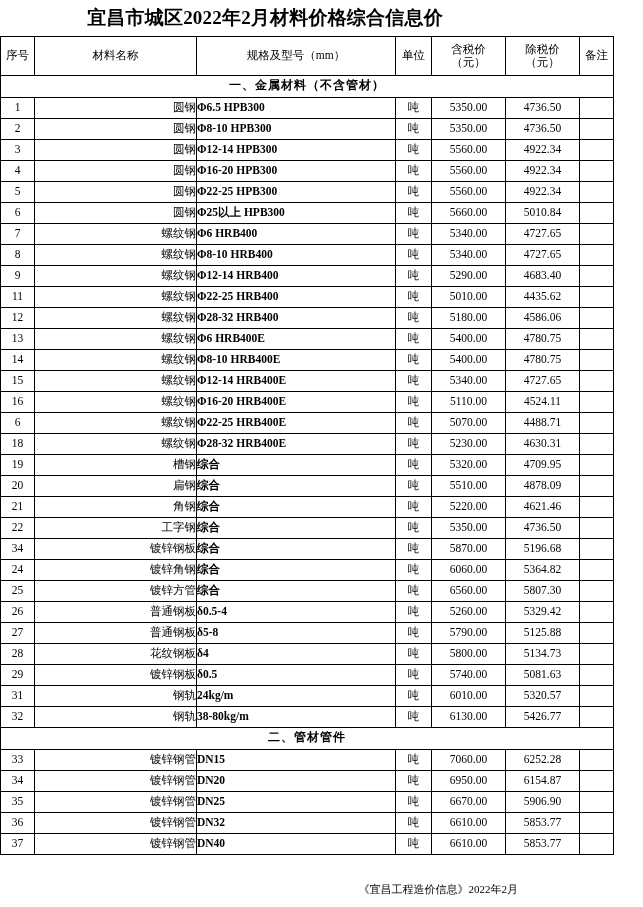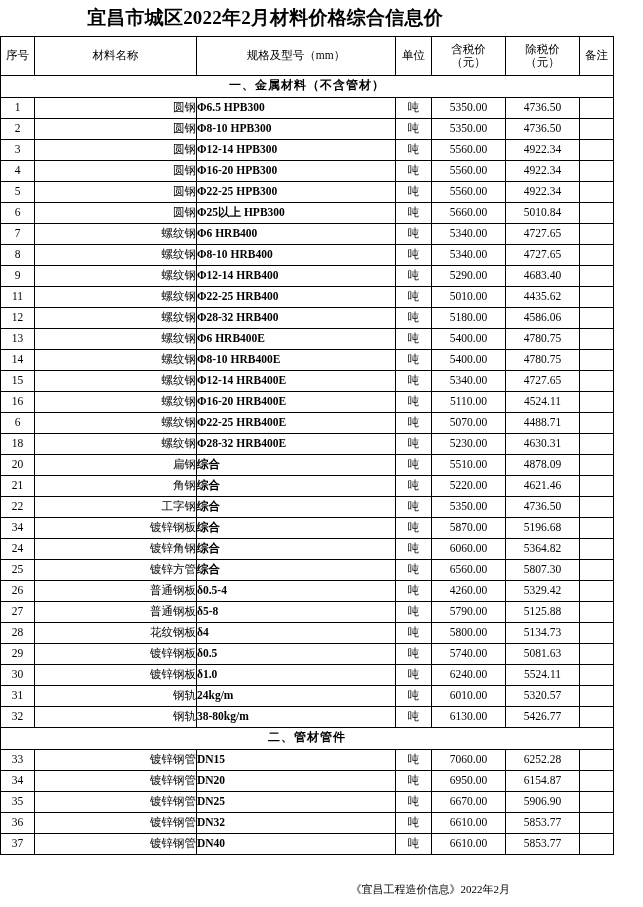--- a/index.html
+++ b/index.html
@@ -66,21 +66,21 @@
   td.c-note { text-align: center; }
   tr.section-row td {
     text-align: center;
     font-weight: bold;
     font-size: 12px;
     height: 21px;
     letter-spacing: 1px;
   }
   #footer-note {
     position: absolute;
-    right: 20px;
+    right: 12px;
     bottom: 10px;
     font-size: 11px;
     font-family: "Liberation Serif", "DejaVu Serif", serif;
     white-space: nowrap;
   }
   col.w-idx  { width: 34px; }
   col.w-name { width: 162px; }
   col.w-spec { width: 199px; }
   col.w-unit { width: 36px; }
   col.w-p1   { width: 74px; }
@@ -272,20 +272,29 @@
         <tr>
           <td class="c-idx">18</td>
           <td class="c-name">螺纹钢</td>
           <td class="c-spec">Φ28-32  HRB400E</td>
           <td class="c-unit">吨</td>
           <td class="c-price">5230.00</td>
           <td class="c-price">4630.31</td>
           <td class="c-note"></td>
         </tr>
         <tr>
+          <td class="c-idx">19</td>
+          <td class="c-name">槽钢</td>
+          <td class="c-spec">综合</td>
+          <td class="c-unit">吨</td>
+          <td class="c-price">5320.00</td>
+          <td class="c-price">4709.95</td>
+          <td class="c-note"></td>
+        </tr>
+        <tr>
           <td class="c-idx">20</td>
           <td class="c-name">扁钢</td>
           <td class="c-spec">综合</td>
           <td class="c-unit">吨</td>
           <td class="c-price">5510.00</td>
           <td class="c-price">4878.09</td>
           <td class="c-note"></td>
         </tr>
         <tr>
           <td class="c-idx">21</td>
@@ -330,21 +339,21 @@
           <td class="c-unit">吨</td>
           <td class="c-price">6560.00</td>
           <td class="c-price">5807.30</td>
           <td class="c-note"></td>
         </tr>
         <tr>
           <td class="c-idx">26</td>
           <td class="c-name">普通钢板</td>
           <td class="c-spec">δ0.5-4</td>
           <td class="c-unit">吨</td>
-          <td class="c-price">4260.00</td>
+          <td class="c-price">5260.00</td>
           <td class="c-price">5329.42</td>
           <td class="c-note"></td>
         </tr>
         <tr>
           <td class="c-idx">27</td>
           <td class="c-name">普通钢板</td>
           <td class="c-spec">δ5-8</td>
           <td class="c-unit">吨</td>
           <td class="c-price">5790.00</td>
           <td class="c-price">5125.88</td>
@@ -362,29 +371,20 @@
         <tr>
           <td class="c-idx">29</td>
           <td class="c-name">镀锌钢板</td>
           <td class="c-spec">δ0.5</td>
           <td class="c-unit">吨</td>
           <td class="c-price">5740.00</td>
           <td class="c-price">5081.63</td>
           <td class="c-note"></td>
         </tr>
         <tr>
-          <td class="c-idx">30</td>
-          <td class="c-name">镀锌钢板</td>
-          <td class="c-spec">δ1.0</td>
-          <td class="c-unit">吨</td>
-          <td class="c-price">6240.00</td>
-          <td class="c-price">5524.11</td>
-          <td class="c-note"></td>
-        </tr>
-        <tr>
           <td class="c-idx">31</td>
           <td class="c-name">钢轨</td>
           <td class="c-spec">24kg/m</td>
           <td class="c-unit">吨</td>
           <td class="c-price">6010.00</td>
           <td class="c-price">5320.57</td>
           <td class="c-note"></td>
         </tr>
         <tr>
           <td class="c-idx">32</td>

